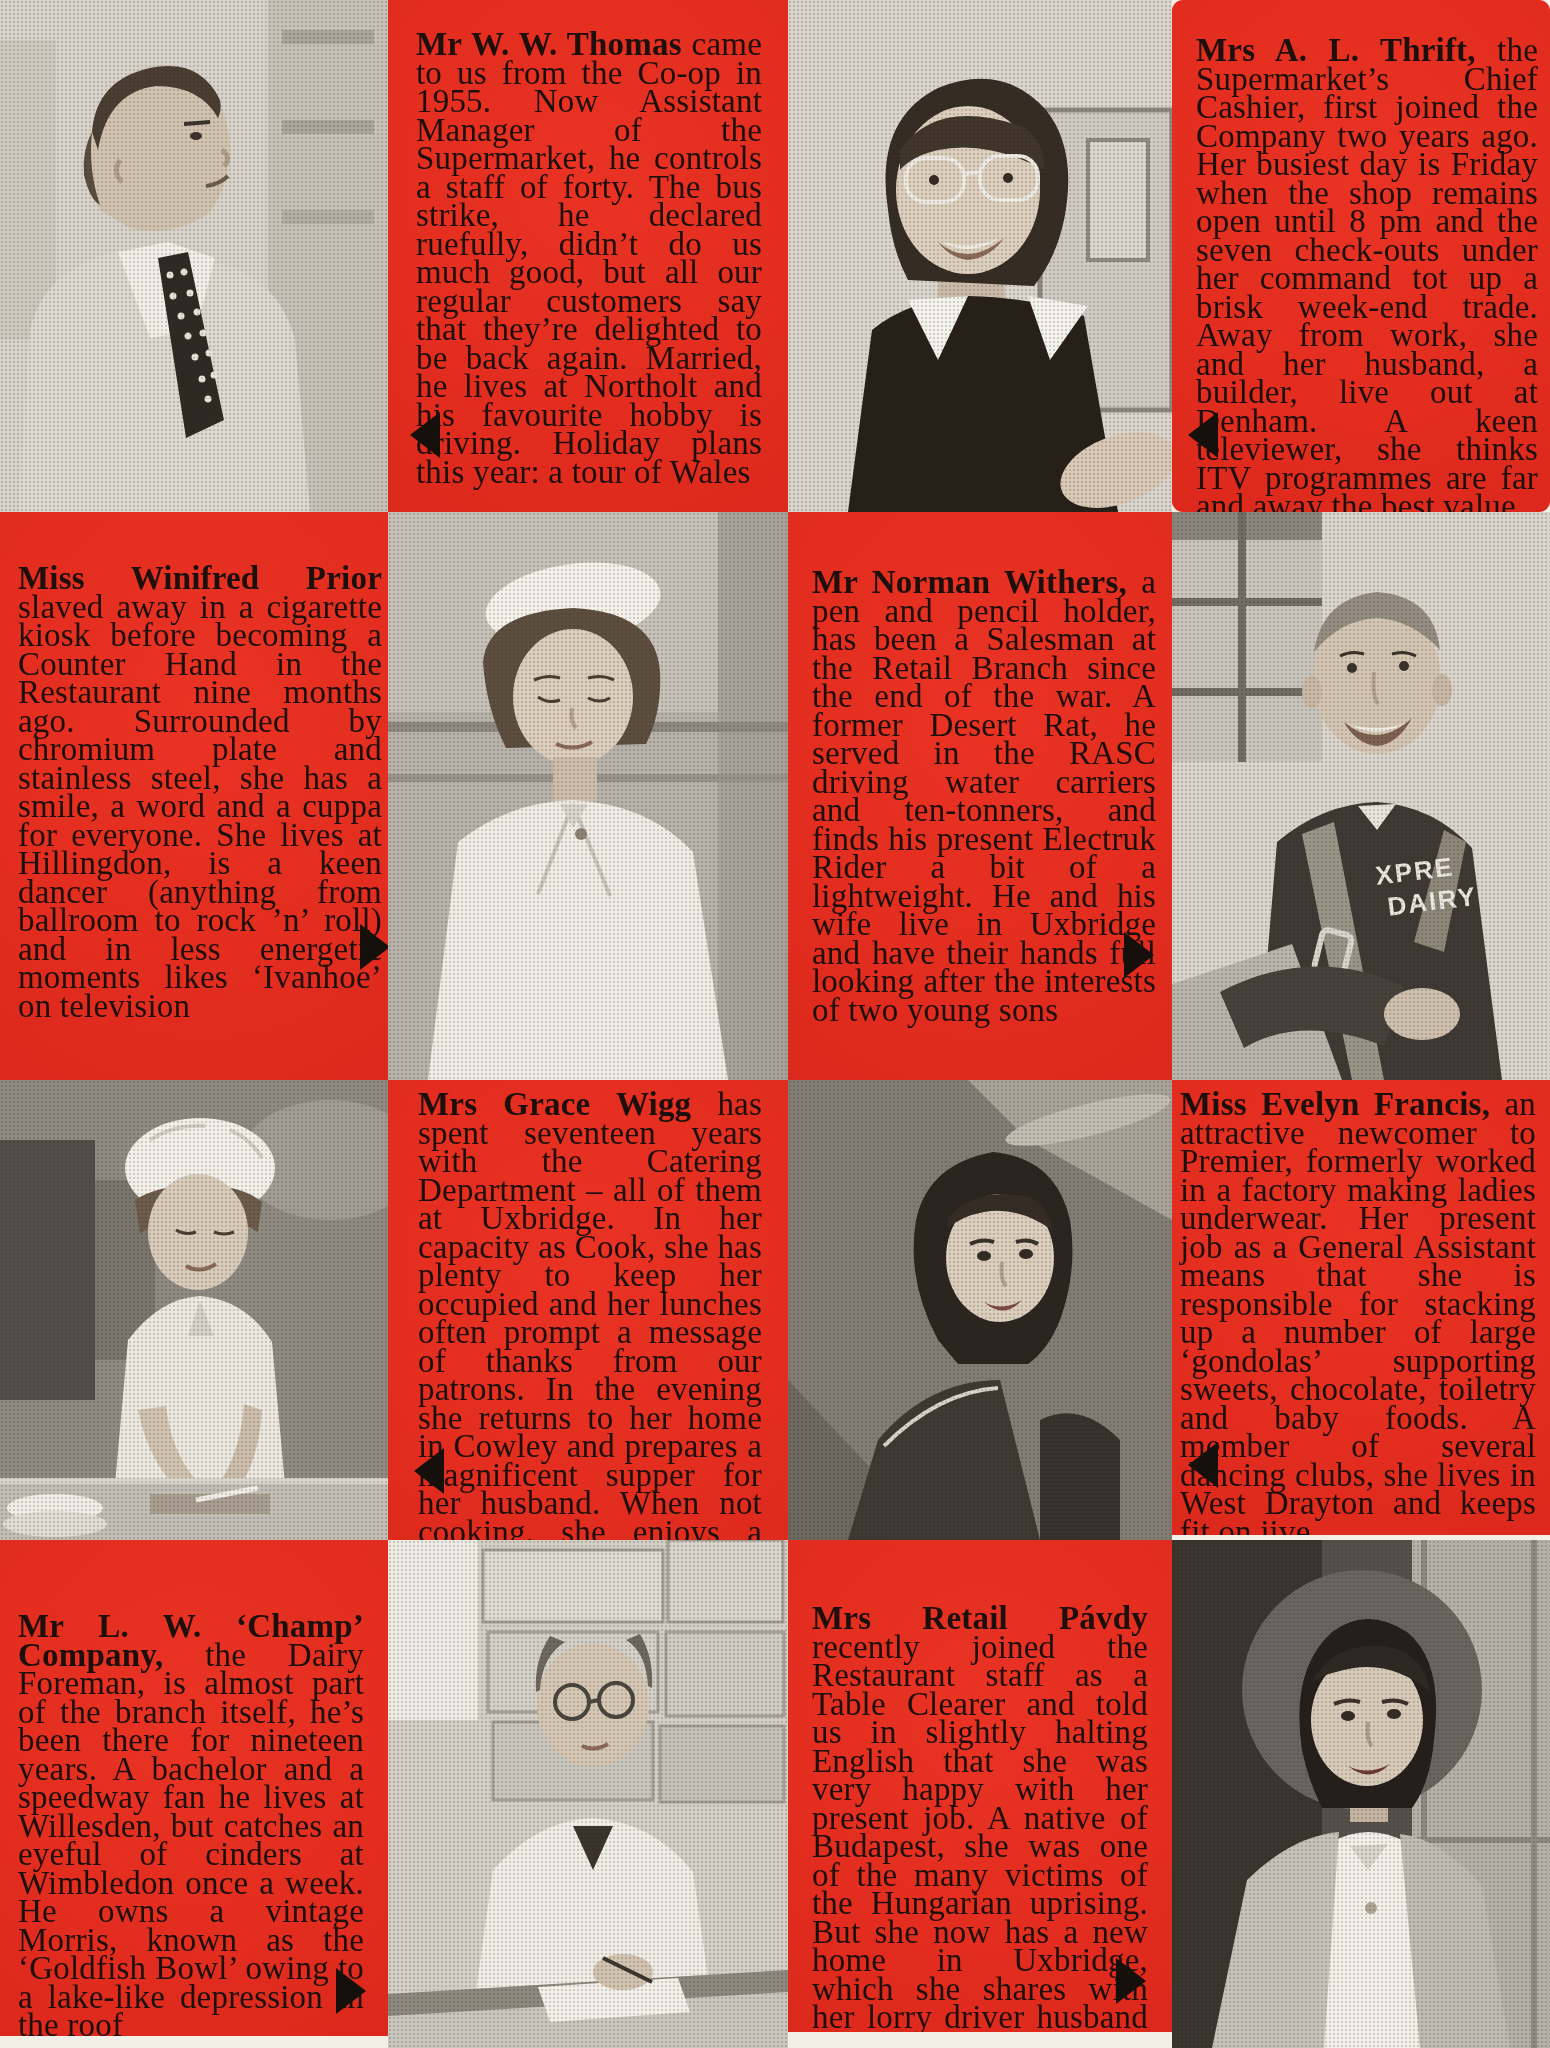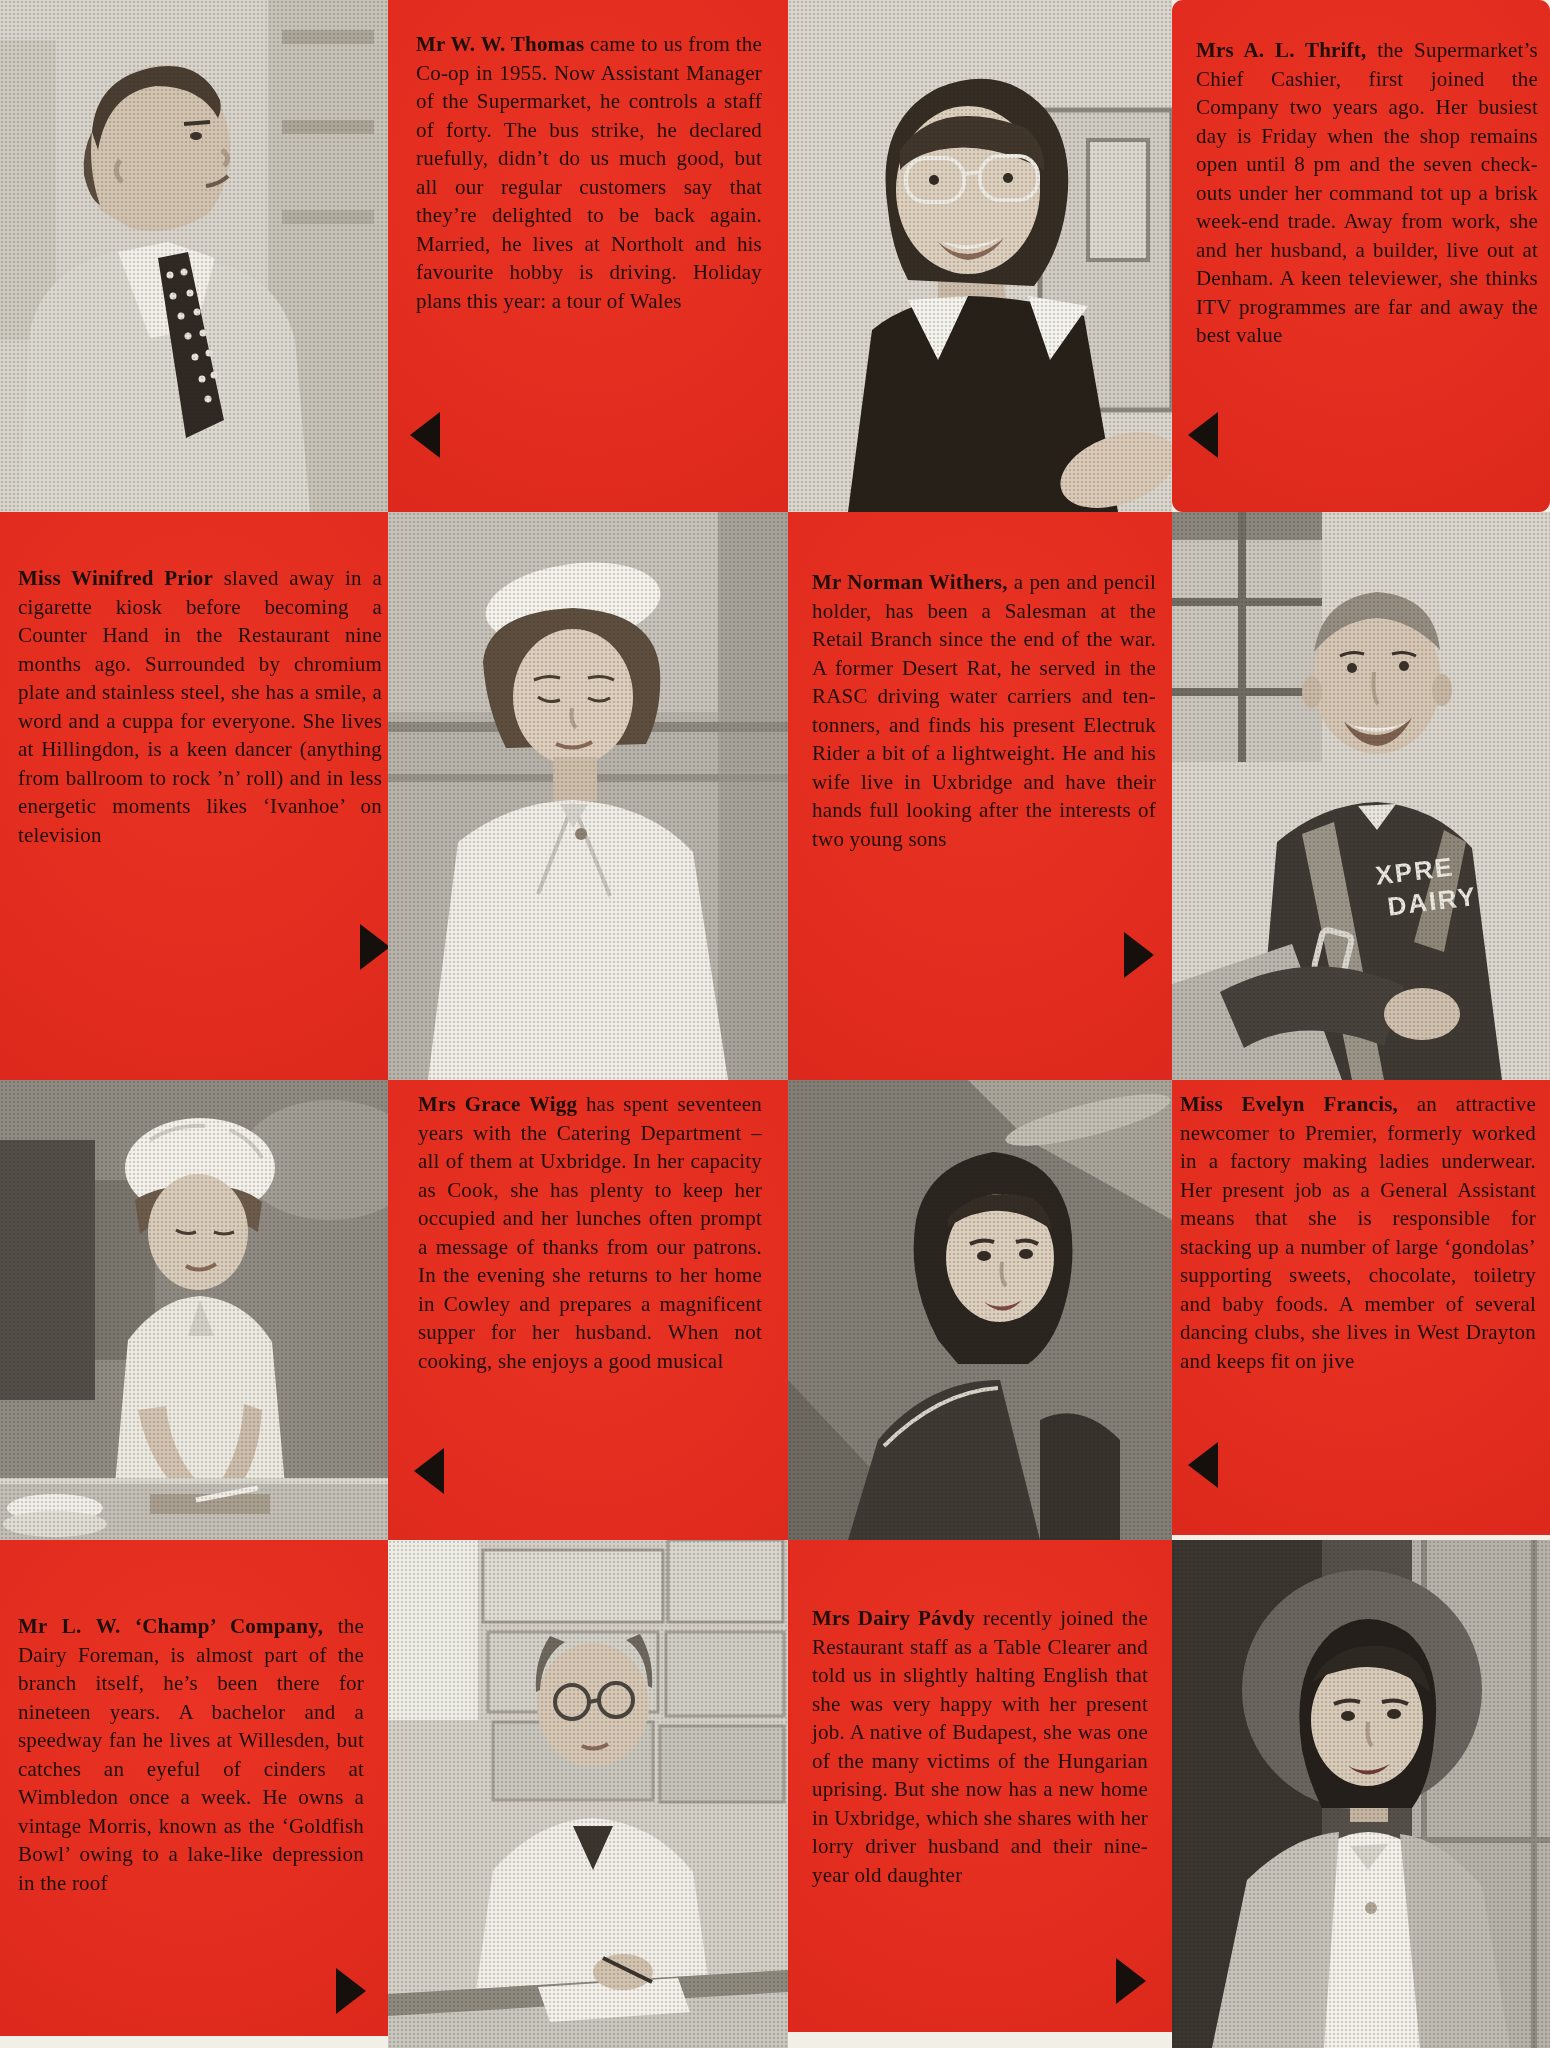--- a/index.html
+++ b/index.html
@@ -2,21 +2,21 @@
 <html><head>
 <meta charset="utf-8">
 <style>
   html,body{margin:0;padding:0;background:#efece3;}
   .page{position:relative;width:1550px;height:2048px;background:#f2efe6;overflow:hidden;
         font-family:"Liberation Serif", serif;}
   .cell{position:absolute;overflow:hidden;box-sizing:border-box;}
   .tblock{background:#e8291d;color:#1d100c;}
   .tblock::before{content:"";position:absolute;inset:0;pointer-events:none;
         background:radial-gradient(130% 110% at 50% 35%, rgba(255,180,120,0.07), rgba(110,8,4,0.14));}
-  .tblock p{position:relative;margin:0;font-size:21px;line-height:28.5px;text-align:justify;
+  .tblock p{position:relative;margin:0;font-size:33px;line-height:28.5px;text-align:justify;
         letter-spacing:0.2px;}
   .tblock b{font-weight:bold;}
   .photo{background:#cfccc3;}
   .photo svg{display:block;width:100%;height:100%;}
   .photo::after{content:"";position:absolute;inset:0;pointer-events:none;
         background-image:radial-gradient(rgba(35,30,25,0.18) 1px, rgba(0,0,0,0) 1.4px);
         background-size:4px 4px;}
   .arr{position:absolute;width:0;height:0;border-top:23px solid transparent;border-bottom:23px solid transparent;}
   .arr.left{border-right:30px solid #16100c;}
   .arr.right{border-left:30px solid #16100c;}
@@ -278,21 +278,21 @@
       <path d="M185 286 L225 286 L205 330 Z" fill="#3a342d"></path>
       <path d="M0 508 L0 454 L400 430 L400 508 Z" fill="#c9c6bd"></path>
       <path d="M0 454 L400 430 L400 452 L0 476 Z" fill="#8d897f"></path>
       <polygon points="150,447 290,438 302,472 162,482" fill="#f2f0e9"></polygon>
       <ellipse cx="235" cy="432" rx="30" ry="18" fill="#d2c3b0"></ellipse>
       <path d="M215 418 L264 442" stroke="#3a342d" stroke-width="4" fill="none"></path>
     </svg>
   </div>
 
   <div class="cell tblock text-pavdy">
-    <p><b>Mrs Dairy Pávdy</b><span> recently joined the Restaurant staff as a Table Clearer and told us in slightly halting English that she was very happy with her present job. A native of Budapest, she was one of the many victims of the Hungarian uprising. But she now has a new home in Uxbridge, which she shares with her lorry driver husband and their nine-year old daughter</span></p>
+    <p><b>Mrs Retail Pávdy</b><span> recently joined the Restaurant staff as a Table Clearer and told us in slightly halting English that she was very happy with her present job. A native of Budapest, she was one of the many victims of the Hungarian uprising. But she now has a new home in Uxbridge, which she shares with her lorry driver husband and their nine-year old daughter</span></p>
     <div class="arr right"></div>
   </div>
 
   <div class="cell photo photo-woman">
     <svg viewBox="0 0 378 508">
       <rect width="378" height="508" fill="#55504a"></rect>
       <rect x="0" y="0" width="150" height="508" fill="#3a352f"></rect>
       <rect x="240" y="0" width="138" height="508" fill="#b5b1a8"></rect>
       <path d="M252 0 L252 508 M362 0 L362 508" stroke="#8f8b82" stroke-width="6"></path>
       <path d="M240 300 L378 300" stroke="#8f8b82" stroke-width="6"></path>

